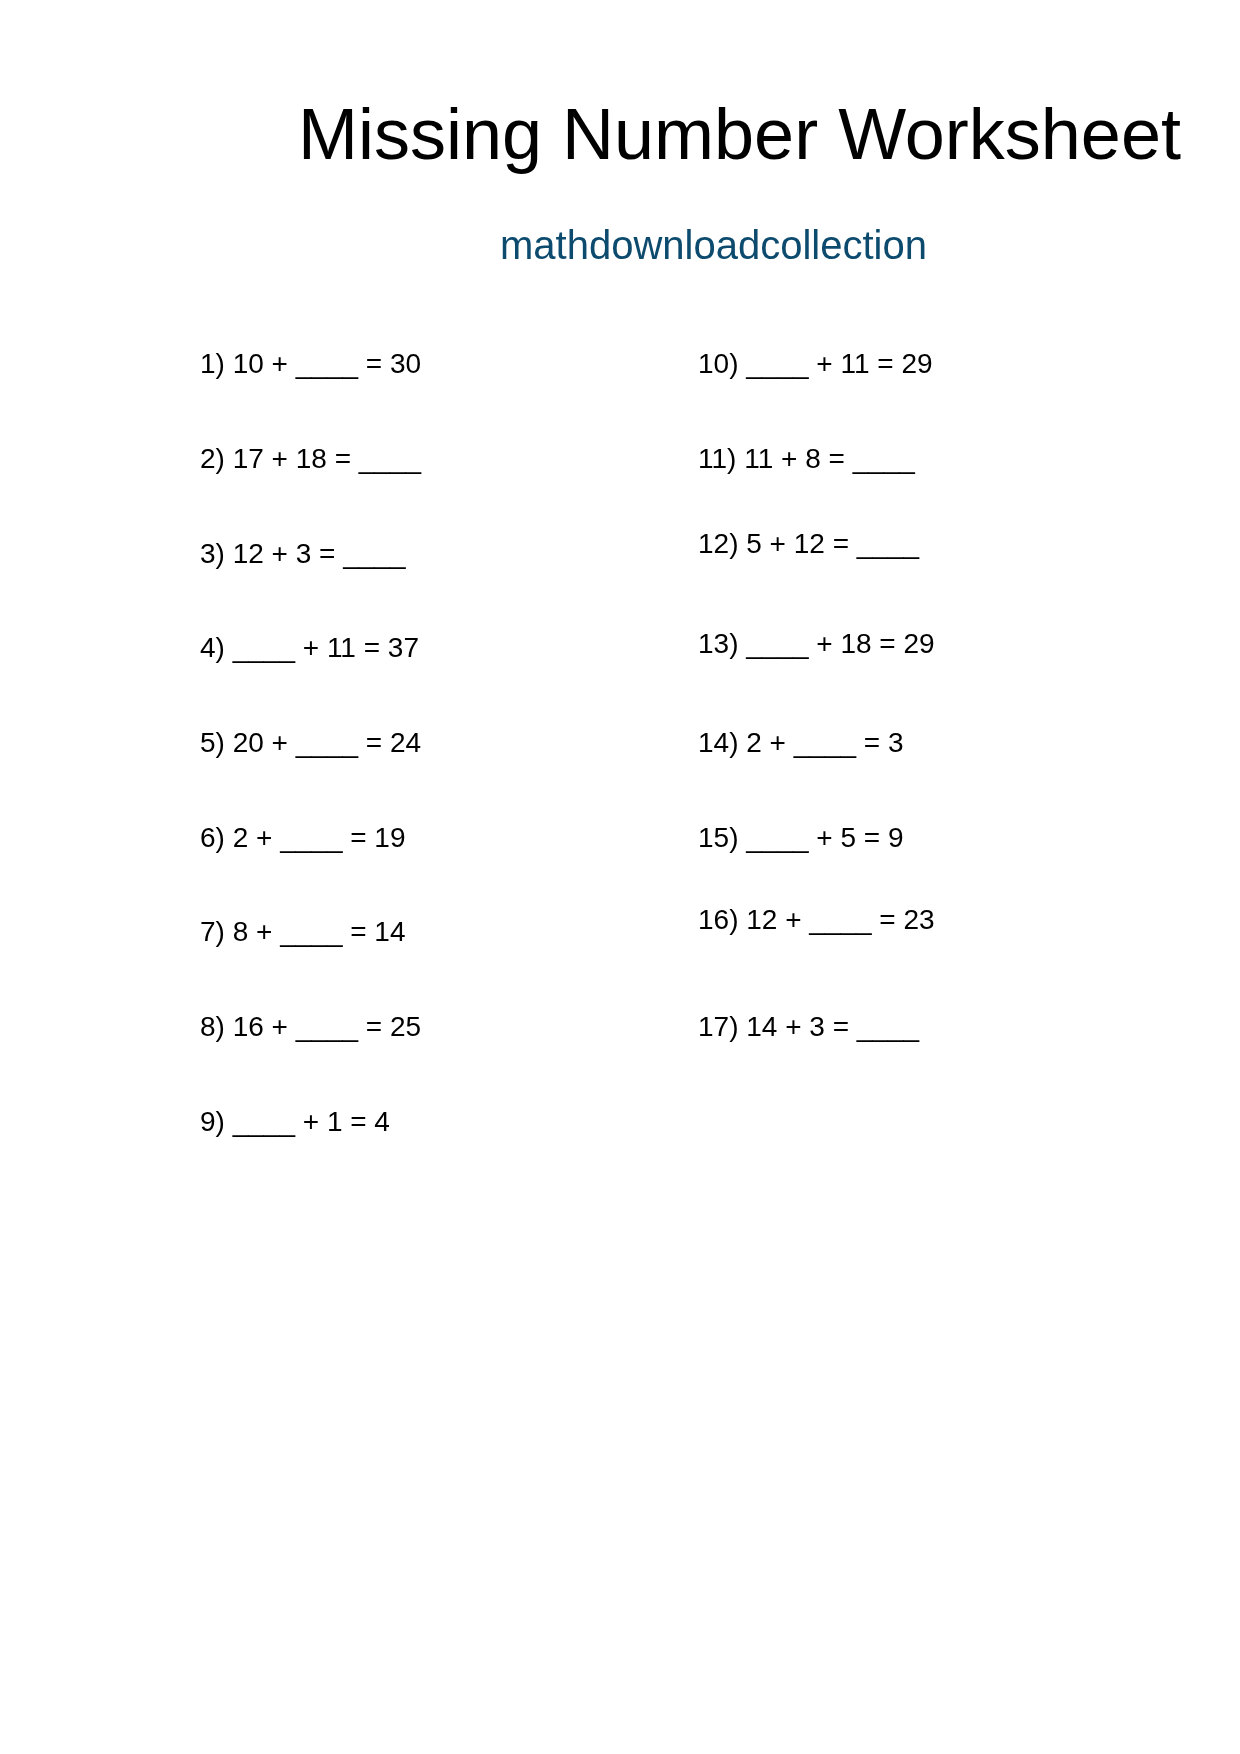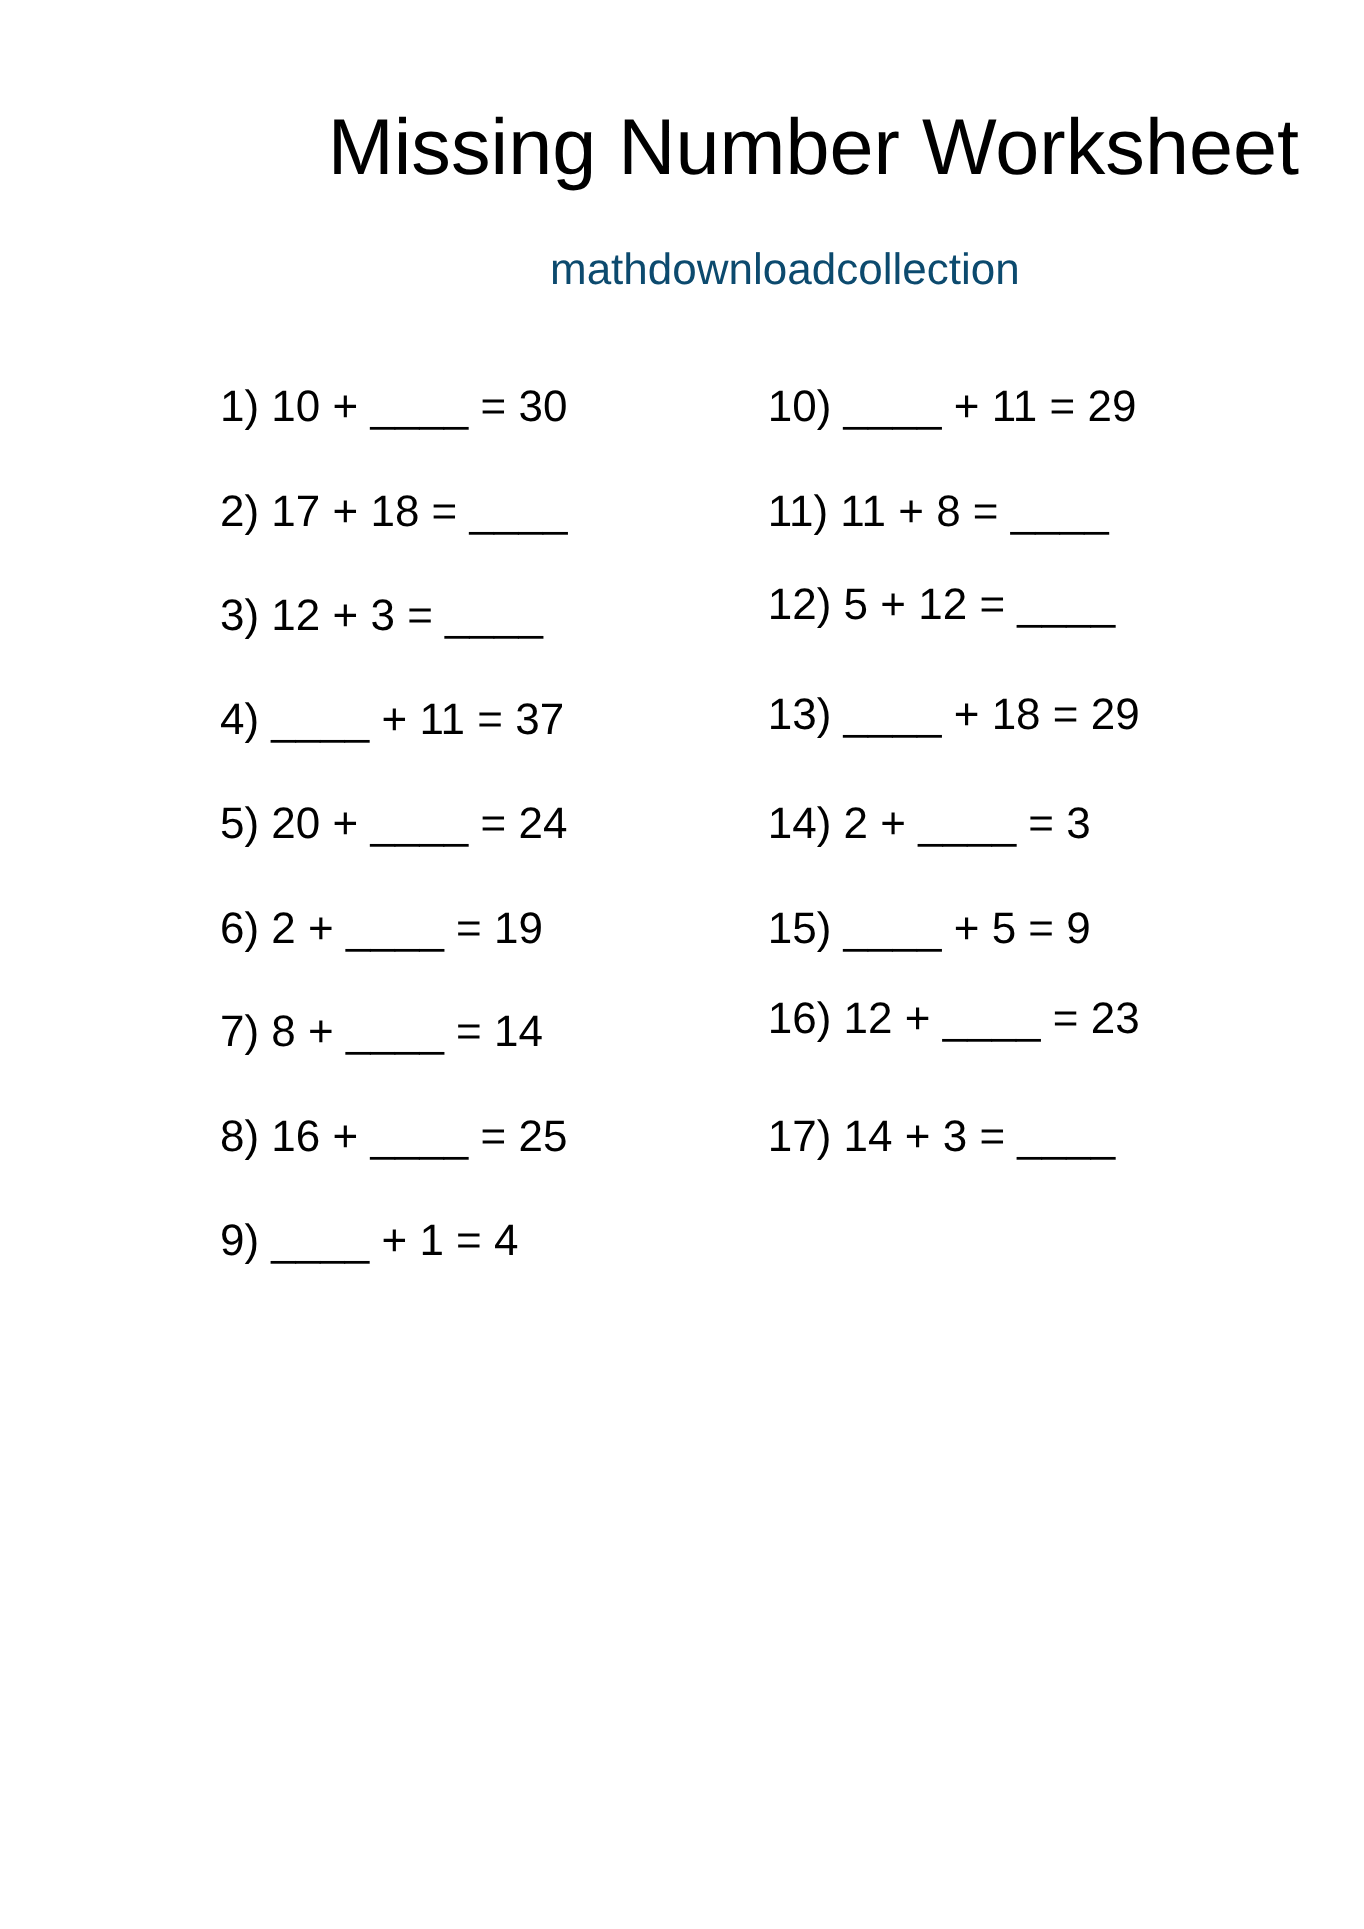--- a/index.html
+++ b/index.html
@@ -36,21 +36,21 @@
     }
     .col {
       position: absolute;
       top: 350px;
     }
     .col.left { left: 200px; }
     .col.right { left: 698px; }
     .problem {
       position: absolute;
       left: 0;
-      font-size: 40px;
+      font-size: 28px;
       line-height: 1;
       white-space: nowrap;
     }
   </style>
 </head>
 <body>
 
 <div class="title">Missing Number Worksheet</div>
 <div class="subtitle">mathdownloadcollection</div>
 

